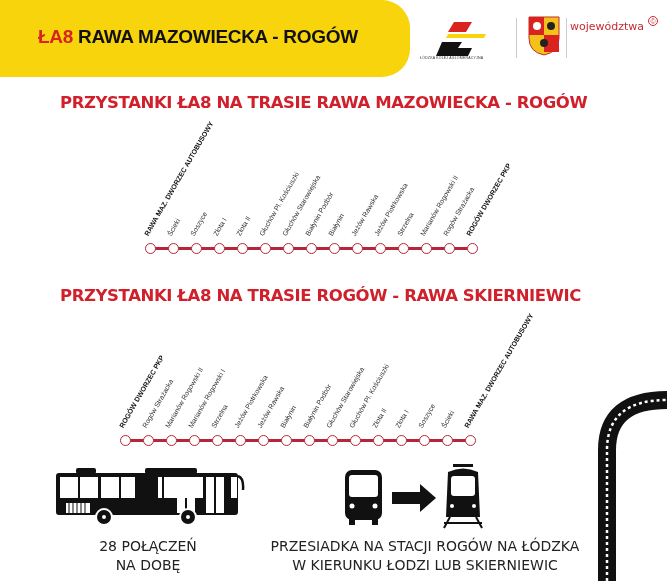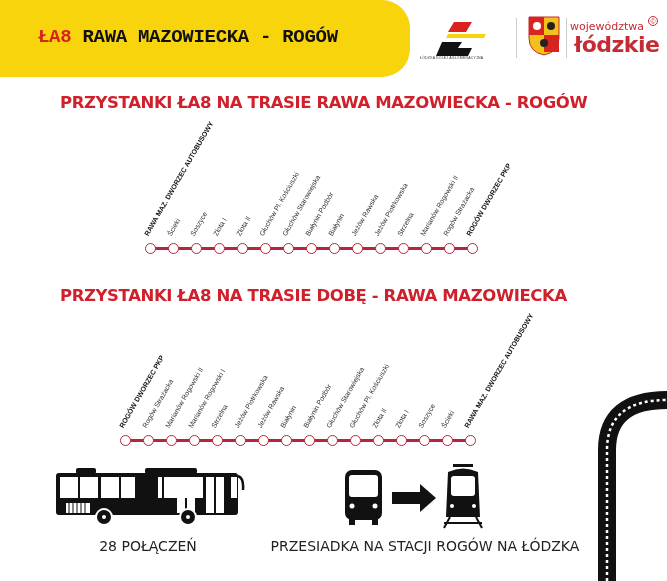--- a/index.html
+++ b/index.html
@@ -1,18 +1,18 @@
 <!DOCTYPE html>
 <html><head>
 <meta charset="utf-8">
 <style>
   * { margin:0; padding:0; box-sizing:border-box; }
   body { width:667px; height:581px; background:#ffffff; position:relative; overflow:hidden; font-family:"Liberation Sans", sans-serif; }
   .banner { position:absolute; left:0; top:0; width:410px; height:77px; background:#f8d40c; border-radius:0 28px 28px 0; }
-  .banner-title { position:absolute; left:38px; top:26px; font-family:Liberation Mono, monospace; font-weight:bold; font-size:19px; letter-spacing:-0.3px; color:#111; white-space:nowrap; }
+  .banner-title { position:absolute; left:38px; top:26px; font-family:Liberation Sans, sans-serif; font-weight:bold; font-size:19px; letter-spacing:-0.3px; color:#111; white-space:nowrap; }
   .banner-title .line { color:#d8231f; }
   .logos { position:absolute; left:420px; top:12px; width:240px; height:60px; }
   .lka-logo { position:absolute; left:8px; top:4px; width:80px; height:50px; }
   .lka-caption { position:absolute; left:0; top:44px; font-size:3.5px; color:#333; letter-spacing:0.2px; white-space:nowrap; }
   .divider { position:absolute; top:6px; width:1px; height:40px; background:#ccc; }
   .crest { position:absolute; left:108px; top:4px; width:32px; height:40px; }
   .region-small { position:absolute; left:150px; top:8px; font-size:11px; color:#c52b33; font-family:"DejaVu Sans", sans-serif; }
   .region-big { position:absolute; left:154px; top:20px; font-size:22px; font-weight:bold; color:#c52b33; font-family:"DejaVu Sans", sans-serif; letter-spacing:-0.5px;}
   .region-reg { position:absolute; left:228px; top:4px; font-size:7px; color:#c52b33; border:1px solid #c52b33; border-radius:50%; width:10px; height:10px; text-align:center; line-height:9px; }
   .section-title { position:absolute; font-family:"DejaVu Sans", sans-serif; font-weight:bold; font-size:16.5px; color:#d0202b; white-space:nowrap; letter-spacing:-0.4px; }
@@ -43,26 +43,25 @@
   <svg class="crest" viewBox="0 0 32 40">
     <path d="M1,1 H31 V22 Q31,36 16,39 Q1,36 1,22 Z" fill="#f2c21b" stroke="#c52b33" stroke-width="1"></path>
     <rect x="1" y="1" width="15" height="18" fill="#d8231f"></rect>
     <rect x="16" y="19" width="15" height="17" fill="#d8231f"></rect>
     <circle cx="9" cy="10" r="4" fill="#fff"></circle>
     <circle cx="23" cy="10" r="4" fill="#222"></circle>
     <circle cx="16" cy="27" r="4" fill="#222"></circle>
   </svg>
   <div class="divider" style="left:146px"></div>
   <div class="region-small">województwa</div>
-  <div class="region-big">łódzkie</div>
   <div class="region-reg">©</div>
 </div>
 
 <div class="section-title" style="left:60px; top:93px;text-align:right;">PRZYSTANKI ŁA8 NA TRASIE RAWA MAZOWIECKA - ROGÓW</div>
-<div class="section-title" style="left:60px; top:286px;">PRZYSTANKI ŁA8 NA TRASIE DOBĘ - RAWA MAZOWIECKA</div>
+<div class="section-title" style="left:60px; top:286px;">PRZYSTANKI ŁA8 NA TRASIE ROGÓW - RAWA SKIERNIEWIC</div>
 
 <div class="route" id="route0">
     <div style="position: absolute; left: 150px; top: 247px; width: 322px; height: 2.5px; background: rgb(181, 38, 58);"></div>
     <div class="stop-node" style="left: 144.5px; top: 242.5px; border-color: rgb(181, 38, 58);"></div>
     <div class="stop-label terminal" style="left: 149px; top: 230px;">RAWA MAZ. DWORZEC AUTOBUSOWY</div>
     <div class="stop-node" style="left: 167.5px; top: 242.5px; border-color: rgb(181, 38, 58);"></div>
     <div class="stop-label" style="left: 172px; top: 230px;">Ścieki</div>
     <div class="stop-node" style="left: 190.5px; top: 242.5px; border-color: rgb(181, 38, 58);"></div>
     <div class="stop-label" style="left: 195px; top: 230px;">Soszyce</div>
     <div class="stop-node" style="left: 213.5px; top: 242.5px; border-color: rgb(181, 38, 58);"></div>
@@ -181,16 +180,18 @@
   <rect x="111" y="14" width="24" height="20" rx="3" fill="#fff"></rect>
   <circle cx="112" cy="44" r="2" fill="#fff"></circle>
   <circle cx="134" cy="44" r="2" fill="#fff"></circle>
   <line x1="104" y1="61" x2="142" y2="61" stroke="#111" stroke-width="2"></line>
   <line x1="110" y1="55" x2="104" y2="66" stroke="#111" stroke-width="2"></line>
   <line x1="136" y1="55" x2="142" y2="66" stroke="#111" stroke-width="2"></line>
 </svg>
 
 <div class="bottom-text" style="left:88px; top:537px; width:120px;">
   <div>28 POŁĄCZEŃ</div>
+  <div>NA DOBĘ</div>
 </div>
 <div class="bottom-text" style="left:260px; top:537px; width:330px;">
   <div>PRZESIADKA NA STACJI ROGÓW NA ŁÓDZKA</div>
+  <div>W KIERUNKU ŁODZI LUB SKIERNIEWIC</div>
 </div>
 
 </body></html>

